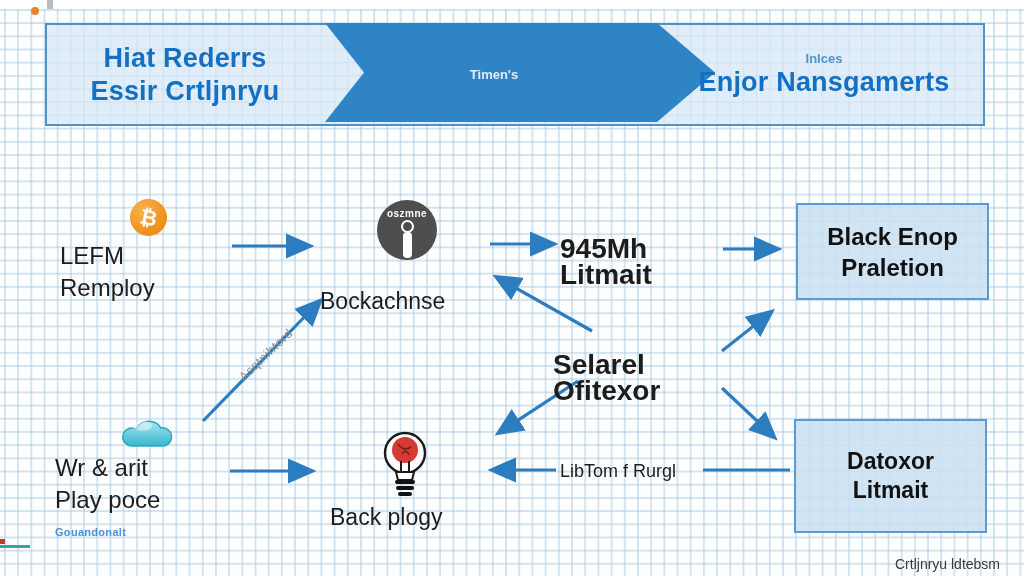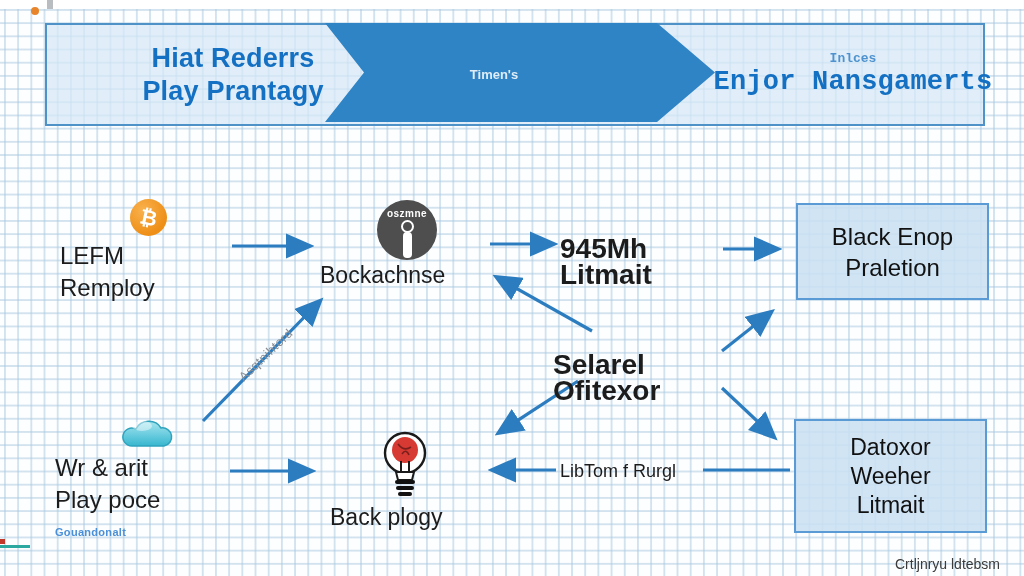--- a/index.html
+++ b/index.html
@@ -20,43 +20,43 @@
   .banner{
     position:absolute; left:45px; top:23px; width:936px; height:99px;
     border:2px solid #4e92c8; background:rgba(213,232,247,0.72);
   }
   .chevron-dark{
     position:absolute; left:323px; top:25px; width:394px; height:99px;
     background:#2f84c6;
     clip-path:polygon(0 0, 332px 0, 390px 49.5px, 332px 99px, 0 99px, 39px 49.5px);
   }
   .banner-seg{position:absolute; top:25px; height:99px; display:flex; flex-direction:column; justify-content:center; align-items:center; text-align:center;}
-  .seg-left{left:47px; width:276px;padding-left:48px;}
+  .seg-left{left:47px; width:276px;}
   .seg-mid{left:323px; width:342px;}
-  .seg-right{left:694px; width:318px;font-family:Liberation Mono, monospace;}
+  .seg-right{left:665px; width:318px;}
   .b-big{font-size:27px; font-weight:bold; line-height:33px; letter-spacing:.2px;}
   .b-small{font-size:13px; font-weight:bold; line-height:15px;}
   .txt-blue{color:#1470c2;}
   .txt-blue-soft{color:#4e93cf;}
   .txt-white{color:#ffffff;}
   .txt-white-soft{color:rgba(255,255,255,.85);}
 
   
   .lbl{position:absolute; text-align:left; color:#1c1c1c;}
   .lbl-24{font-size:24px; line-height:32px;}
   .lbl-23{font-size:23px; line-height:30px;}
   .lbl-21{font-size:28px; line-height:26px;font-weight:bold;}
   .lbl-18{font-size:18px; line-height:22px;}
   .caption-blue{font-size:11px; font-weight:bold; color:#4a90d9; letter-spacing:.3px;}
 
   
   .node-box{
     position:absolute; background:rgba(201,224,243,0.88); border:2px solid #5b9bd5;
     display:flex; flex-direction:column; justify-content:center; align-items:center;
-    font-weight:normal; color:#111; text-align:center;
+    font-weight:bold; color:#111; text-align:center;
   }
   .box-top{left:796px; top:203px; width:189px; height:93px; font-size:24px; line-height:31px;}
   .box-bottom{left:794px; top:419px; width:189px; height:110px; font-size:23px; line-height:29px;}
 
   
   .btc{
     position:absolute; left:130px; top:199px; width:37px; height:37px; border-radius:50%;
     background:radial-gradient(circle at 35% 30%, #f9b14d, #ee8f17 70%);
     display:flex; align-items:center; justify-content:center;
   }
@@ -86,21 +86,21 @@
   <div class="artifact" style="left:31px;top:7px;width:8px;height:8px;border-radius:50%;background:#e8842a;"></div>
   <div class="artifact" style="left:47px;top:0;width:6px;height:9px;background:#b9bcc0;"></div>
   <div class="artifact" style="left:0;top:539px;width:5px;height:5px;background:#c0392b;"></div>
   <div class="artifact" style="left:0;top:545px;width:30px;height:3px;background:#2ba8a0;"></div>
 
   <div class="banner">
     <div class="chevron-dark" style="left:278px;top:-2px;"></div>
   </div>
   <div class="banner-seg seg-left">
     <div class="b-big txt-blue">Hiat Rederrs</div>
-    <div class="b-big txt-blue">Play Prantagy</div>
+    <div class="b-big txt-blue">Essir Crtljnryu</div>
   </div>
   <div class="banner-seg seg-mid">
     <div class="b-small txt-white-soft">Timen's</div>
   </div>
   <div class="banner-seg seg-right">
     <div class="b-small txt-blue-soft">Inlces</div>
     <div class="b-big txt-blue">Enjor Nansgamerts</div>
   </div>
 
   <svg class="overlay" viewBox="0 0 1024 576">
@@ -130,33 +130,32 @@
   <div class="lbl lbl-24" style="left:60px;top:240px;width:180px;">
     <div>LEFM</div>
     <div>Remploy</div>
   </div>
 
   <div class="darkcircle">
     <div class="mini">oszmne</div>
     <div class="thermo-ring"></div>
     <div class="thermo-body"></div>
   </div>
-  <div class="lbl lbl-23" style="left:320px;top:260px;width:180px;">Bockachnse</div>
+  <div class="lbl lbl-23" style="left:320px;top:286px;width:180px;">Bockachnse</div>
 
   <div class="lbl lbl-21" style="left:560px;top:236px;width:180px;">945Mh Litmait</div>
   <div class="lbl lbl-21" style="left:553px;top:352px;width:195px;">Selarel Ofitexor</div>
   <div class="lbl lbl-18" style="left:560px;top:460px;width:140px;">LibTom f Rurgl</div>
 
   <div class="node-box box-top">
     <div>Black Enop</div>
     <div>Praletion</div>
   </div>
   <div class="node-box box-bottom">
     <div>Datoxor</div>
-    <div>Weeher</div>
     <div>Litmait</div>
   </div>
 
   <svg style="position:absolute;left:118px;top:410px;" width="60" height="42" viewBox="0 0 60 42">
     <defs>
       <linearGradient id="cg" x1="0" y1="0" x2="0" y2="1">
         <stop offset="0" stop-color="#a5e6f0"></stop>
         <stop offset="1" stop-color="#37b6cf"></stop>
       </linearGradient>
     </defs>

